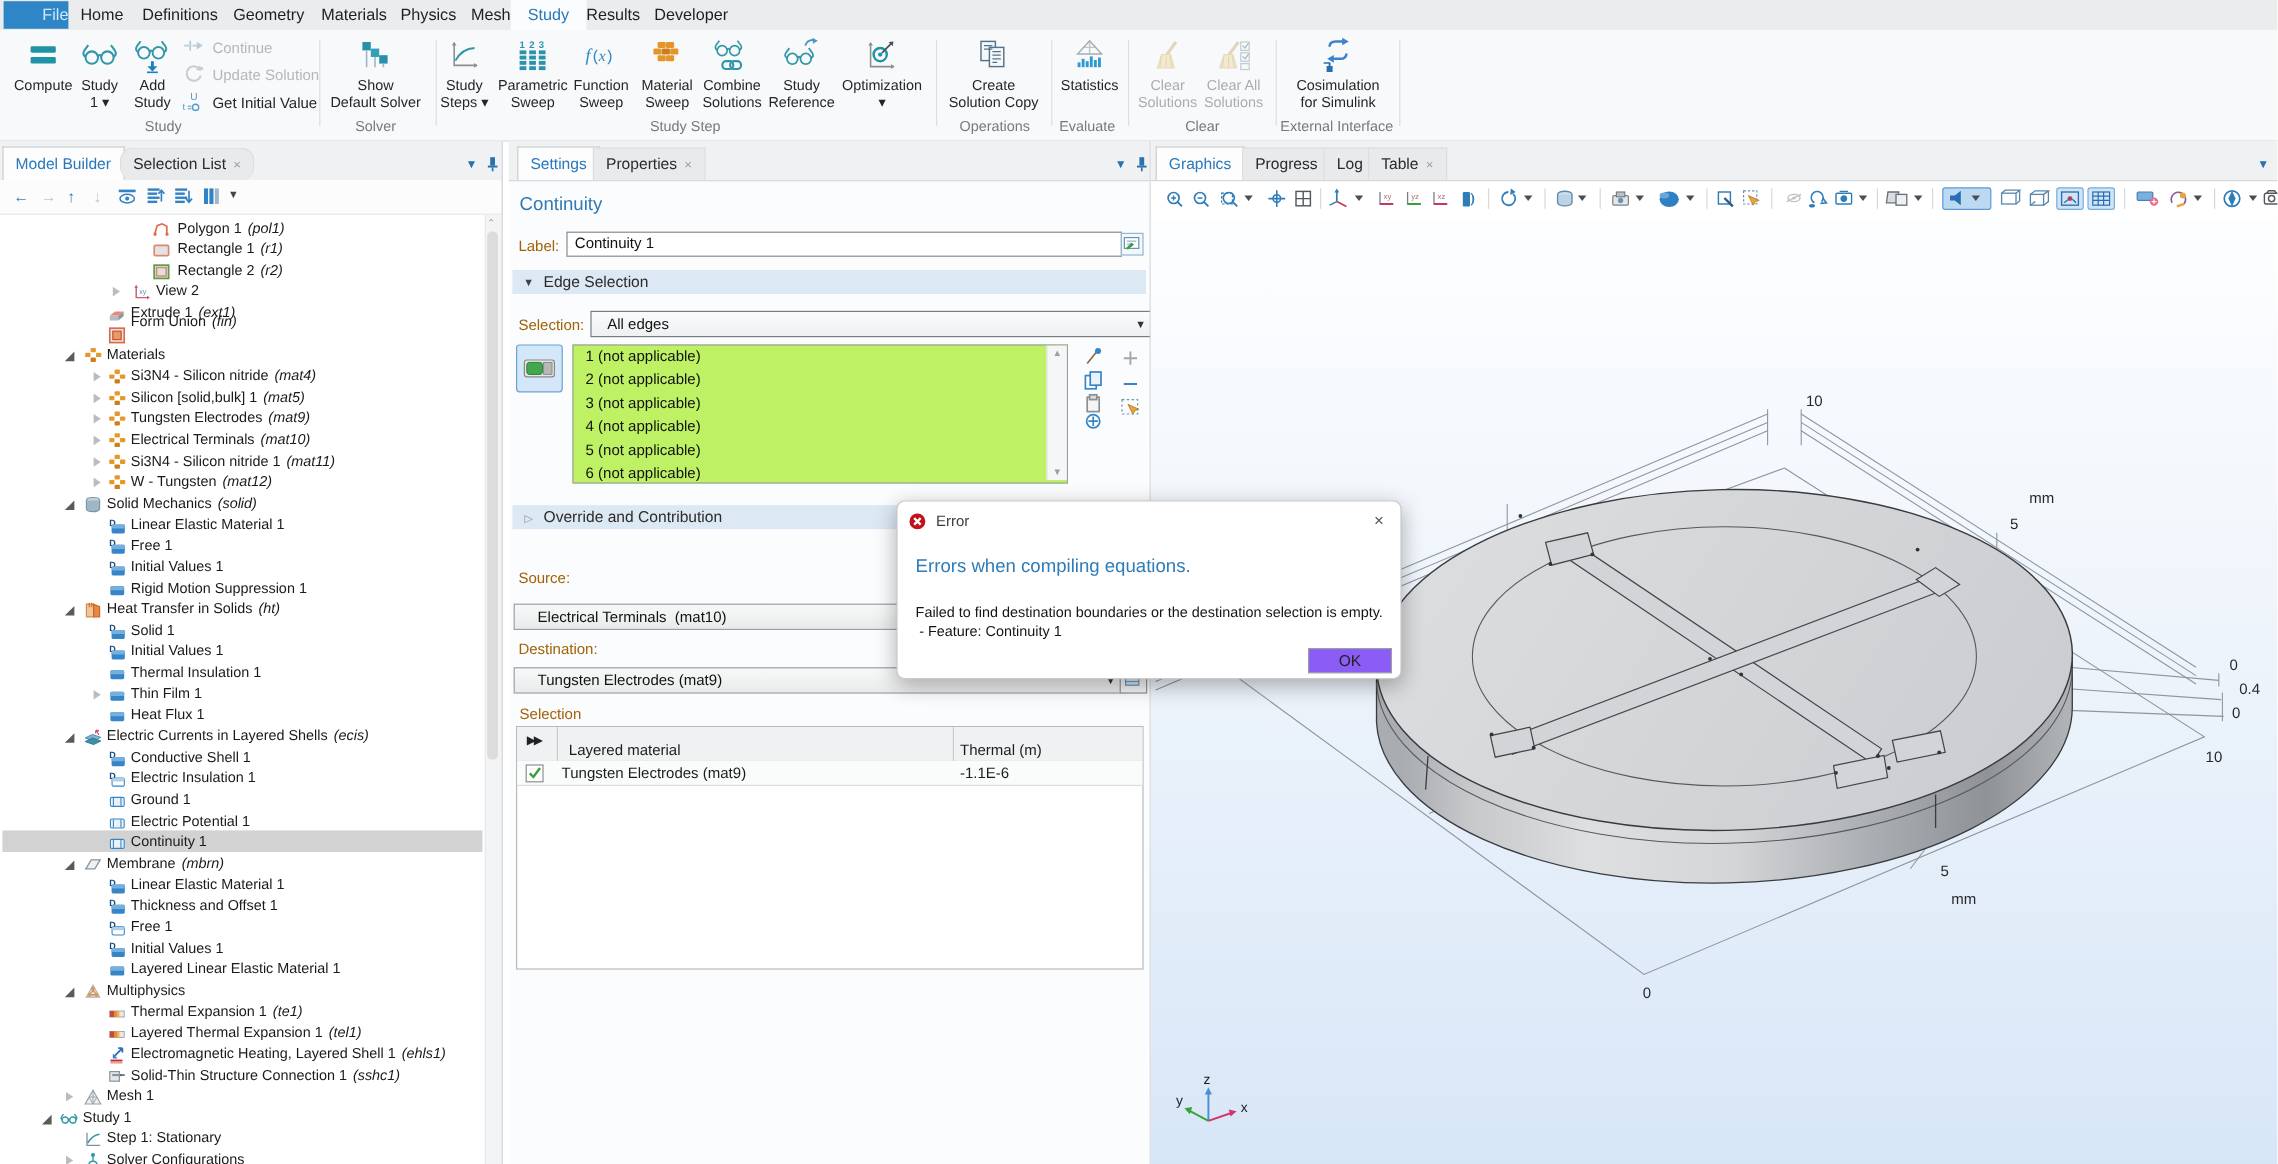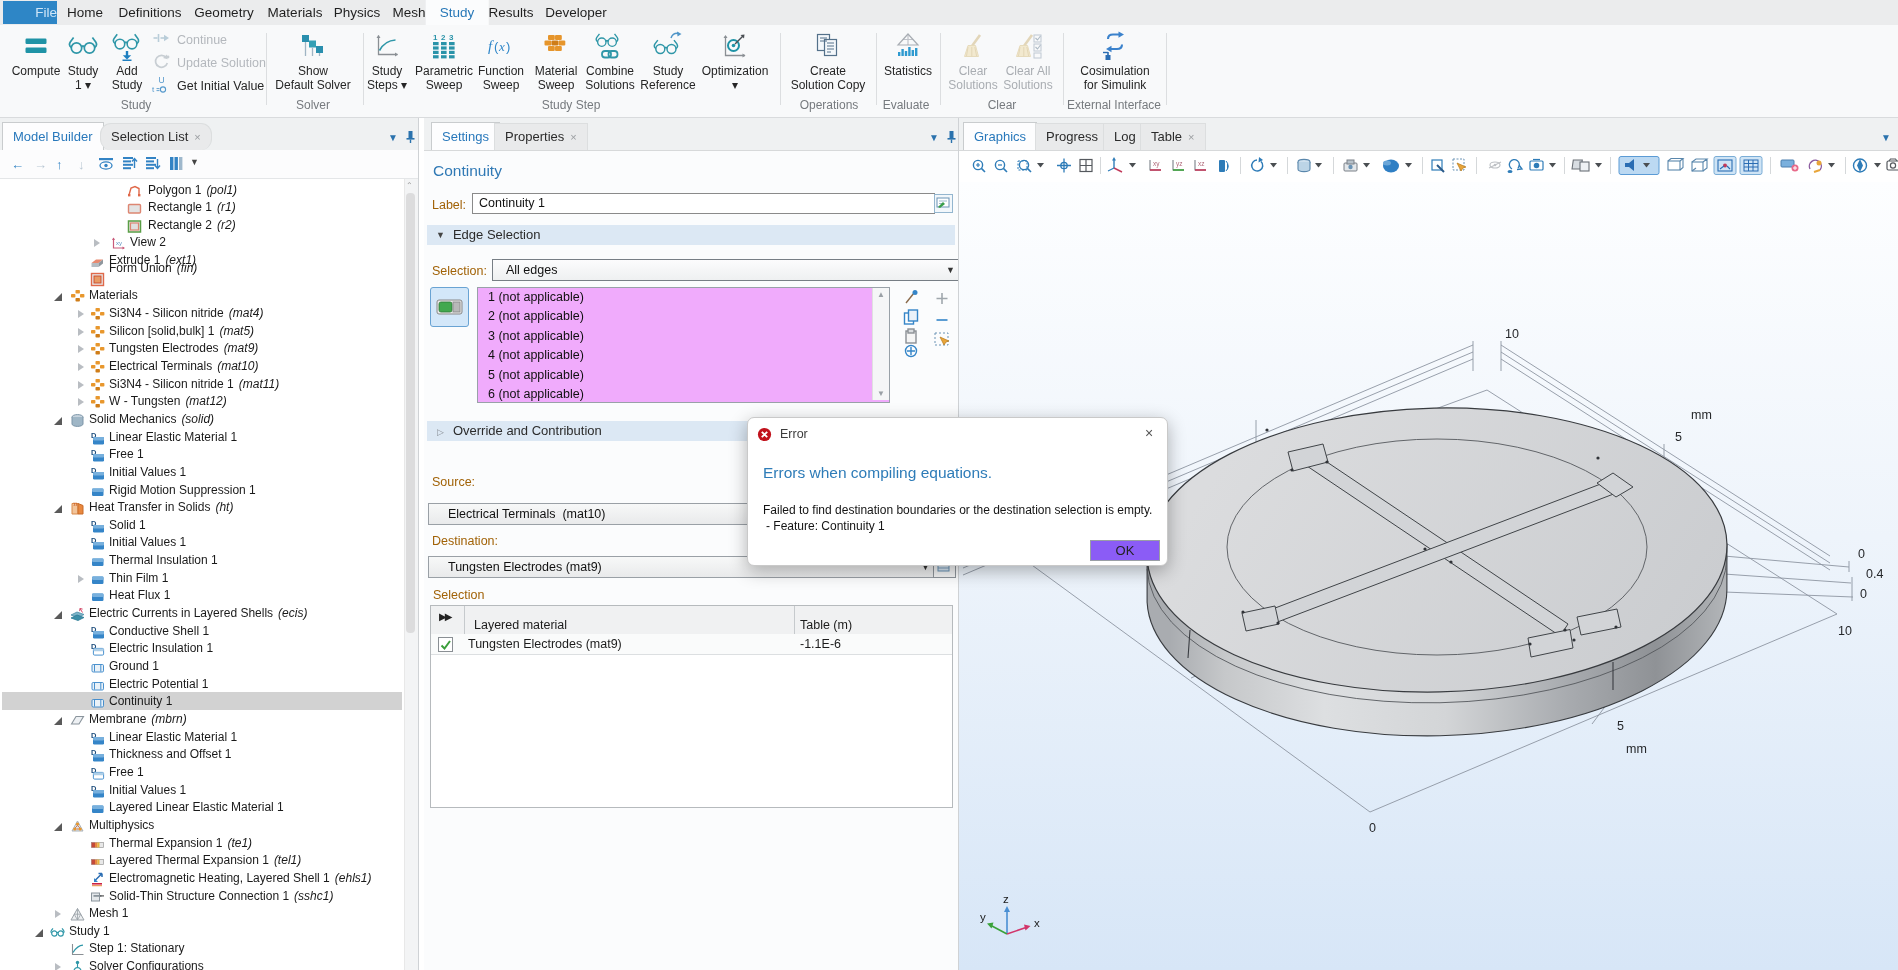--- a/index.html
+++ b/index.html
@@ -752,21 +752,21 @@
         <path d="M3 12 L8 7 L10 9 L5 13 Z" fill="#3a9e4a"></path>
       </svg></div>
 <div class="secbar" style="top:107px;"><span style="margin-left:9px;font-size:9px;color:#444;vertical-align:1px;">▼</span><span style="margin-left:8px;">Edge Selection</span></div>
 <div class="flab" style="left:8px;top:146px;font-size:12.5px;">Selection:</div>
 <div class="abs" style="left:68px;top:141px;width:456px;height:20px;border:1px solid #777e85;background:linear-gradient(#fcfcfd,#eef0f1);font-size:12.5px;line-height:20px;padding-left:13px;color:#111;">All edges<span style="position:absolute;right:7px;top:0;color:#333;font-size:9px;">▼</span></div>
 <div class="abs" style="left:6px;top:169px;width:37px;height:38px;border:1px solid #69a3d3;background:#d3e7f9;border-radius:3px;"><svg width="37" height="38">
         <rect x="6" y="12" width="25" height="14" rx="2" fill="#e8e8e8" stroke="#888" stroke-width="1"></rect>
         <rect x="8" y="14" width="13" height="10" rx="2" fill="#42a84e" stroke="#2e7a38" stroke-width="0.8"></rect>
         <rect x="22" y="14" width="7" height="10" fill="#b8b8b8" stroke="#888" stroke-width="0.8"></rect>
       </svg></div>
-<div class="abs" style="left:53px;top:169px;width:411px;height:114px;border:1px solid #99a1a8;background:#f0abfc;font-size:12.5px;color:#111;overflow:hidden;">
+<div class="abs" style="left:53px;top:169px;width:411px;height:114px;border:1px solid #99a1a8;background:#bef264;font-size:12.5px;color:#111;overflow:hidden;">
       <div style="height:19.4px;line-height:19.4px;padding-left:10px;">1 (not applicable)</div>
       <div style="height:19.4px;line-height:19.4px;padding-left:10px;">2 (not applicable)</div>
       <div style="height:19.4px;line-height:19.4px;padding-left:10px;">3 (not applicable)</div>
       <div style="height:19.4px;line-height:19.4px;padding-left:10px;">4 (not applicable)</div>
       <div style="height:19.4px;line-height:19.4px;padding-left:10px;">5 (not applicable)</div>
       <div style="height:19.4px;line-height:19.4px;padding-left:10px;">6 (not applicable)</div>
     </div>
 <div class="abs" style="left:448px;top:170px;width:16px;height:112px;background:#f5f6f7;border-left:1px solid #e0e0e0;">
       <div style="position:absolute;top:2px;left:4px;color:#9aa0a6;font-size:8px;">▲</div>
       <div style="position:absolute;bottom:2px;left:4px;color:#9aa0a6;font-size:8px;">▼</div>
@@ -798,21 +798,21 @@
         <rect x="4" y="4" width="11" height="9" fill="#d8e6f2" stroke="#6a93b5"></rect>
         <path d="M4 7 h11 M4 10 h11" stroke="#6a93b5" stroke-width="0.8"></path>
       </svg></div>
 <div class="flab" style="left:9px;top:470px;font-size:12.5px;">Selection</div>
 <div class="abs" style="left:6px;top:487px;width:521px;height:201px;border:1px solid #b6babd;background:#fff;">
 <div style="position:absolute;left:0;top:0;width:521px;height:28px;background:#f0f1f2;border-bottom:1px solid #c6cacd;"></div>
 <div style="position:absolute;left:33px;top:0;width:1px;height:48px;background:#c6cacd;"></div>
 <div style="position:absolute;left:363px;top:0;width:1px;height:48px;background:#c6cacd;"></div>
 <div style="position:absolute;left:8px;top:5px;color:#222;font-size:10px;letter-spacing:-2px;">▶▶</div>
 <div style="position:absolute;left:43px;top:12px;font-size:12.5px;color:#1c1c1c;">Layered material</div>
-<div style="position:absolute;left:369px;top:12px;font-size:12.5px;color:#1c1c1c;">Table (m)</div>
+<div style="position:absolute;left:369px;top:12px;font-size:12.5px;color:#1c1c1c;">Thermal (m)</div>
 <div style="position:absolute;left:0;top:28px;width:521px;height:20px;background:#fafbfb;border-bottom:1px solid #dcdfe1;"></div>
 <div style="position:absolute;left:7px;top:31px;width:13px;height:13px;border:1px solid #8a8f94;background:#fff;">
 <svg width="13" height="13">
           <path d="M2.5 6.5 L5.5 9.5 L11 2" fill="none" stroke="#3a9e3a" stroke-width="2"></path>
         </svg></div>
 <div style="position:absolute;left:37px;top:31px;font-size:12.5px;color:#1c1c1c;">Tungsten Electrodes (mat9)</div>
 <div style="position:absolute;left:369px;top:31px;font-size:12.5px;color:#1c1c1c;">-1.1E-6</div>
 </div>
 </div>
 <div class="vsplit" style="left:958px;"></div>

